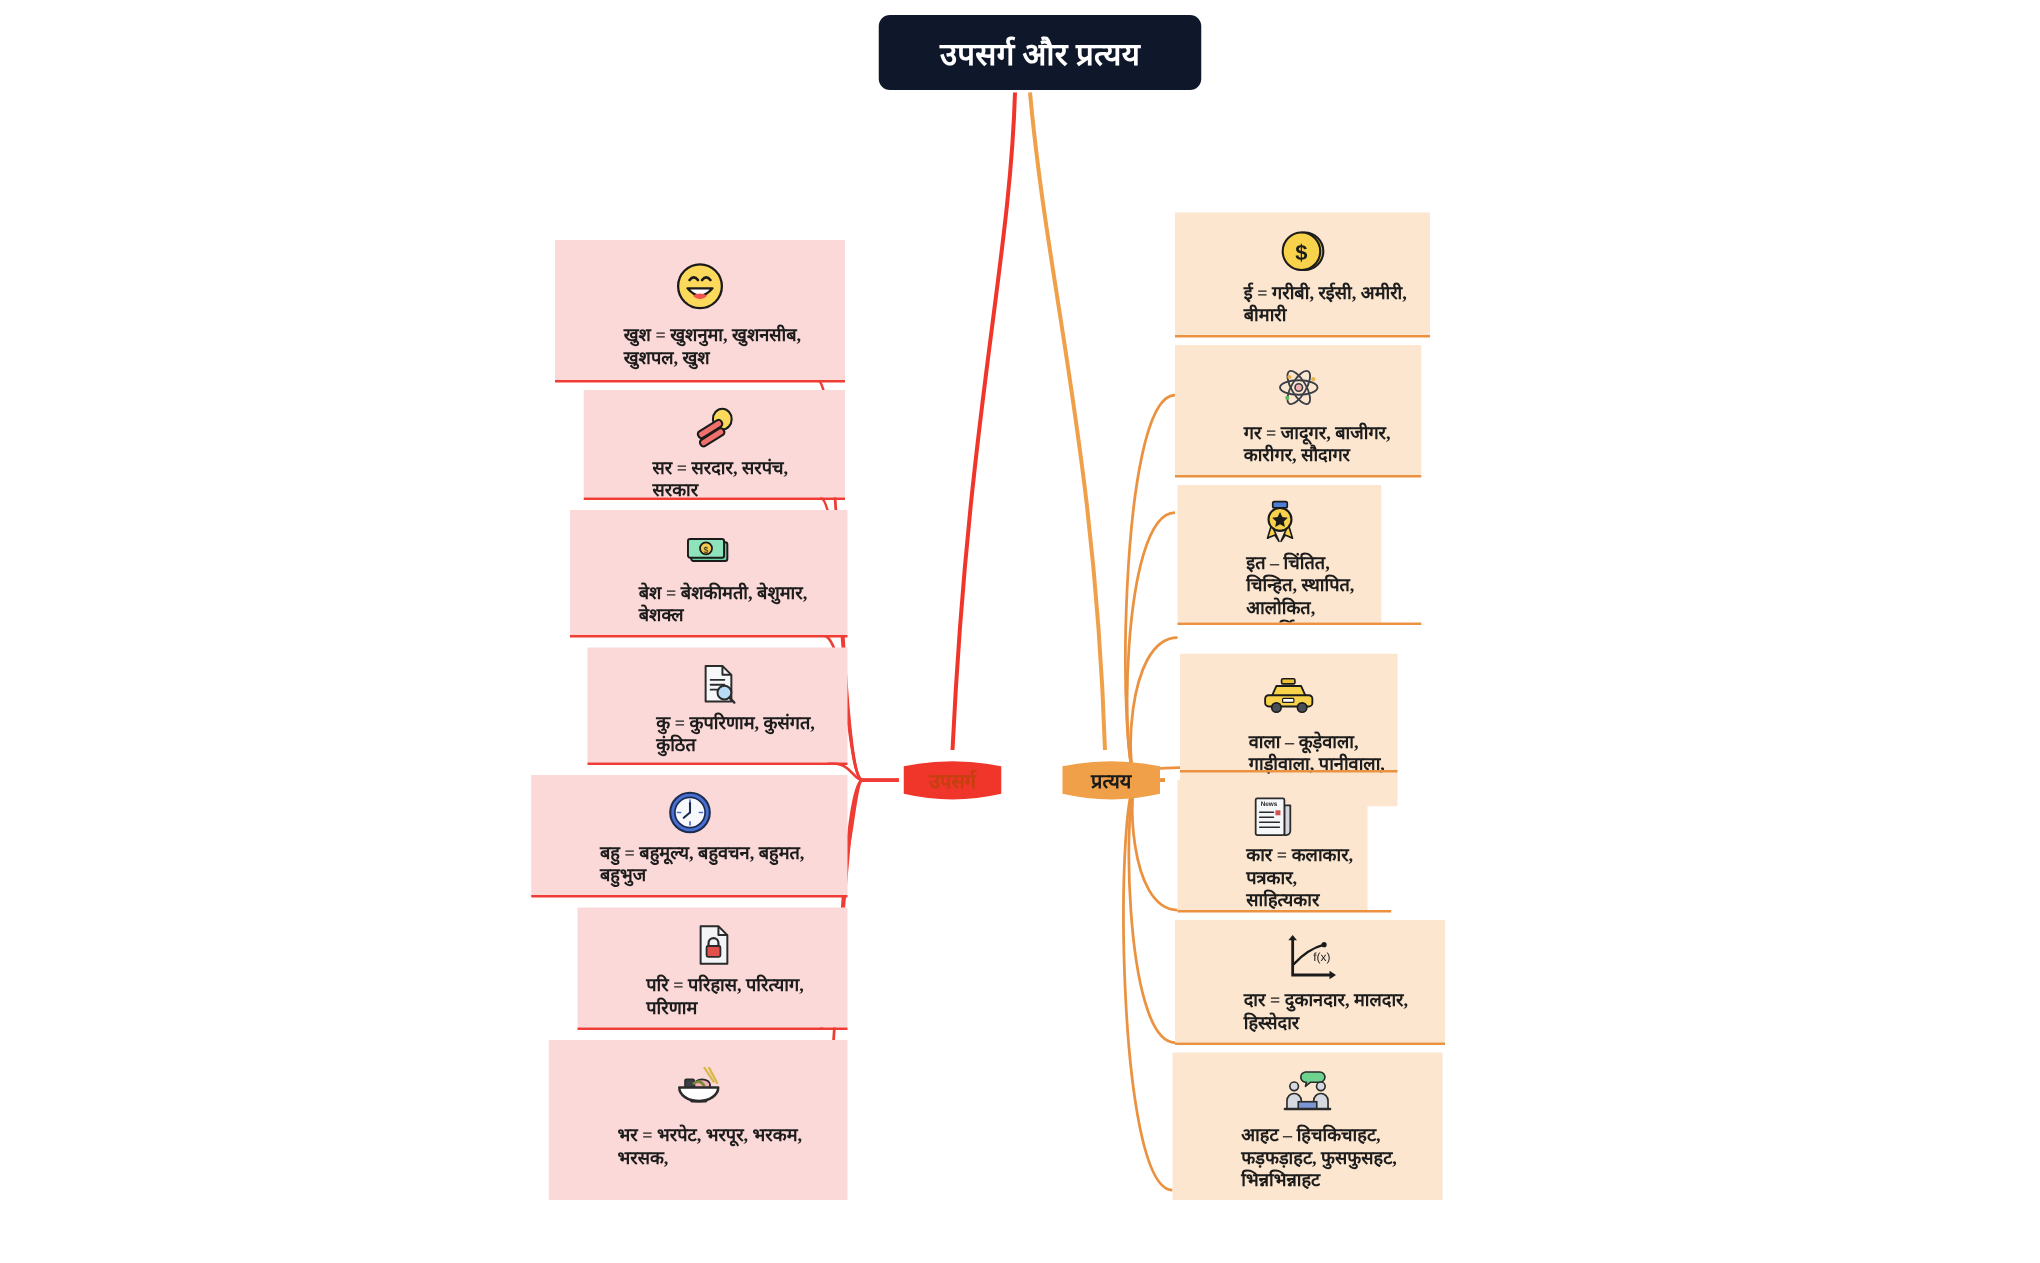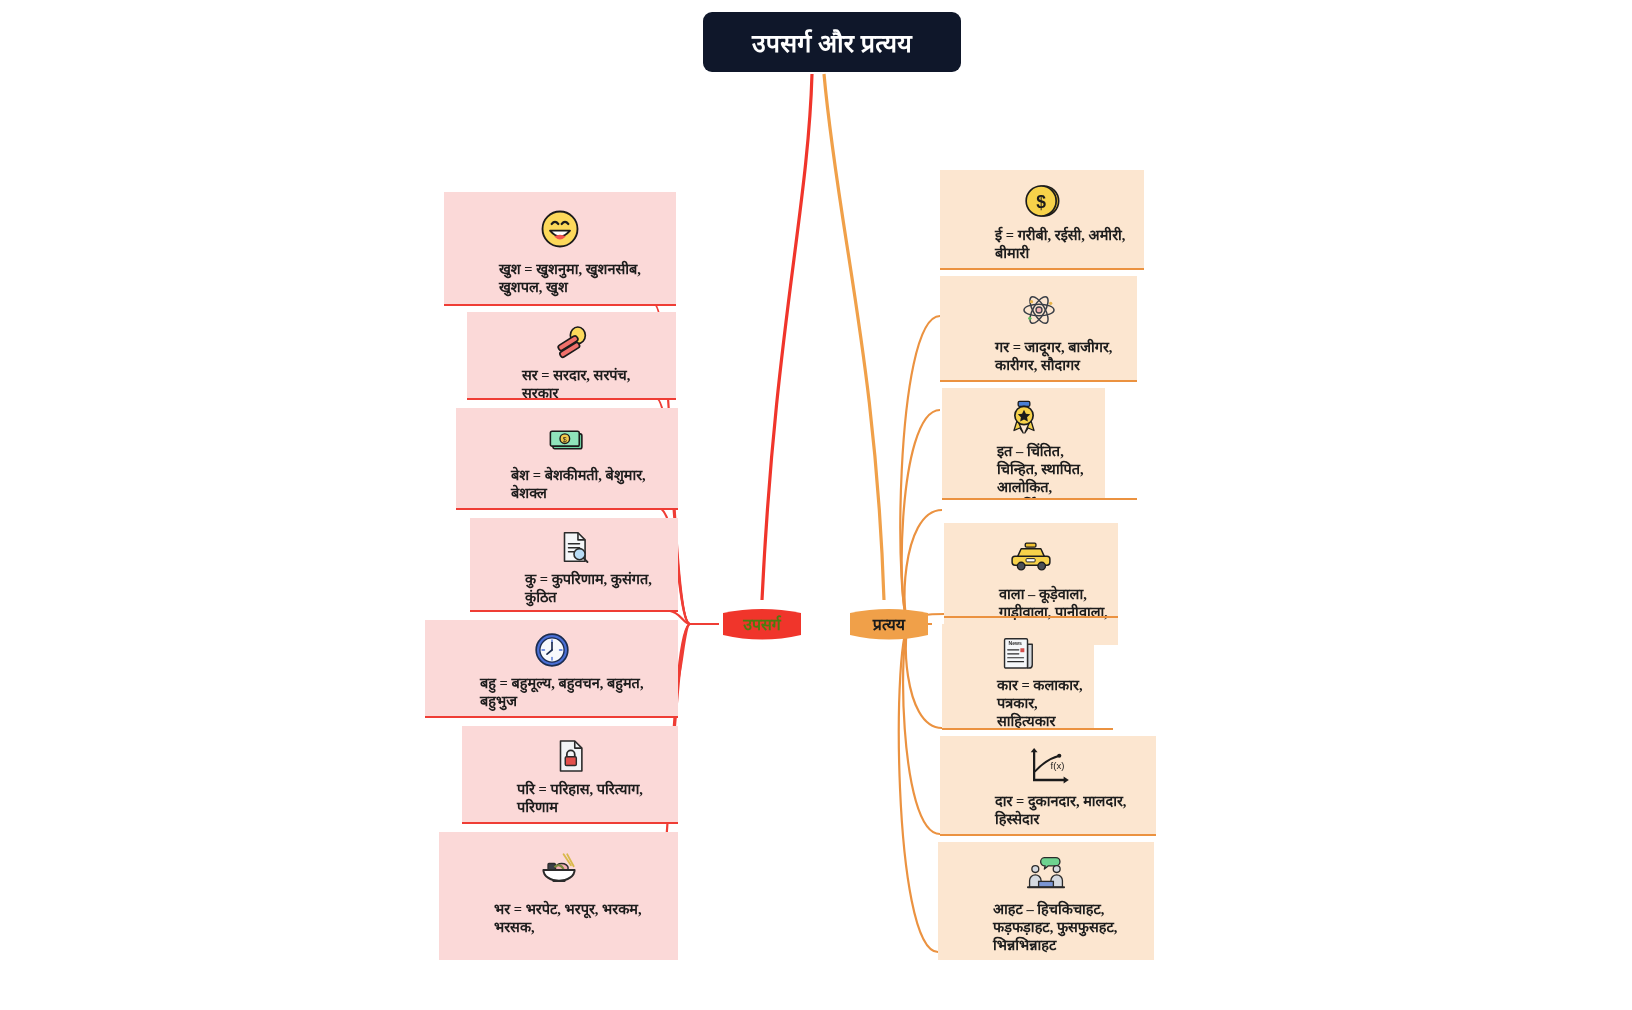--- a/index.html
+++ b/index.html
@@ -57,21 +57,21 @@
     left: 0; top: 0; width: 100%; height: 100%;
   }
   .branch-node .label {
     position: relative;
     z-index: 2;
     font-size: 16px;
     font-weight: bold;
     font-family: "Liberation Serif", "DejaVu Serif", serif;
   }
   #branch-prefix { left: 719px; top: 603px; }
-  #branch-prefix .label { color: #4d7c0f; }
+  #branch-prefix .label { color: #c2410c; }
   #branch-suffix { left: 846px; top: 603px; }
   #branch-suffix .label { color: #1a1a1a; }
 
   
   .card {
     position: absolute;
     z-index: 4;
     padding: 10px 8px 6px 8px;
     display: flex;
     flex-direction: column;

